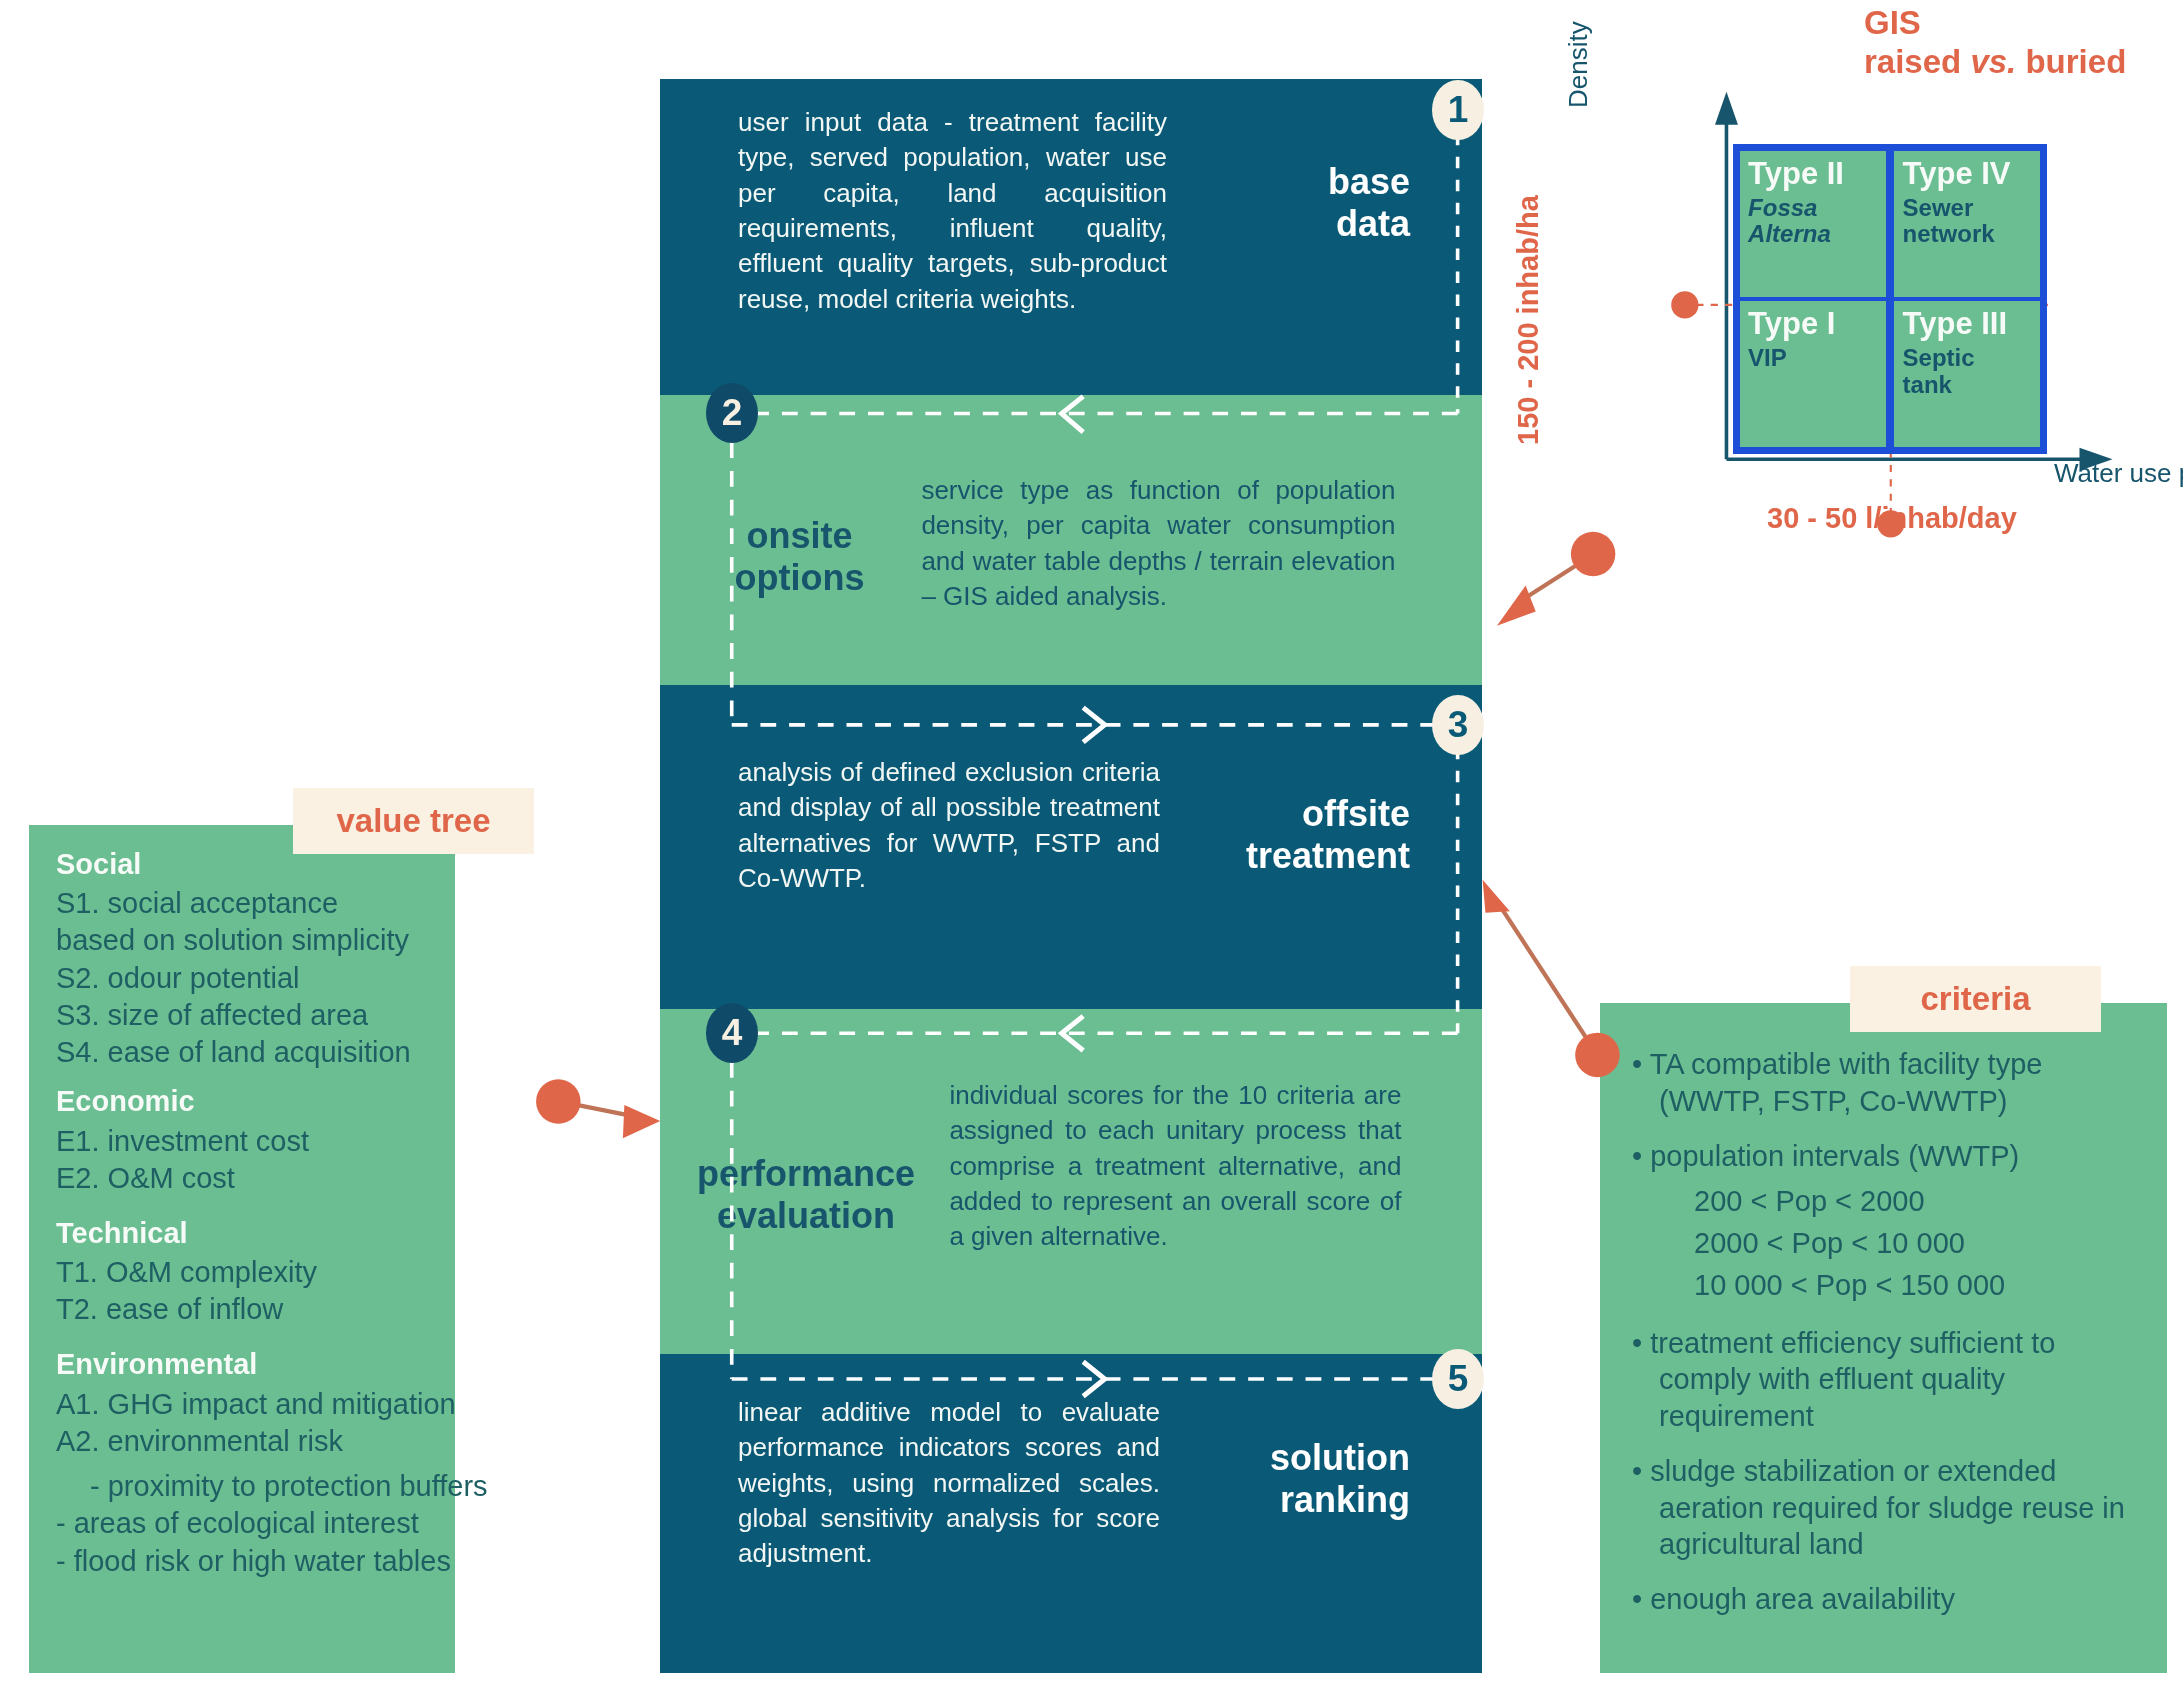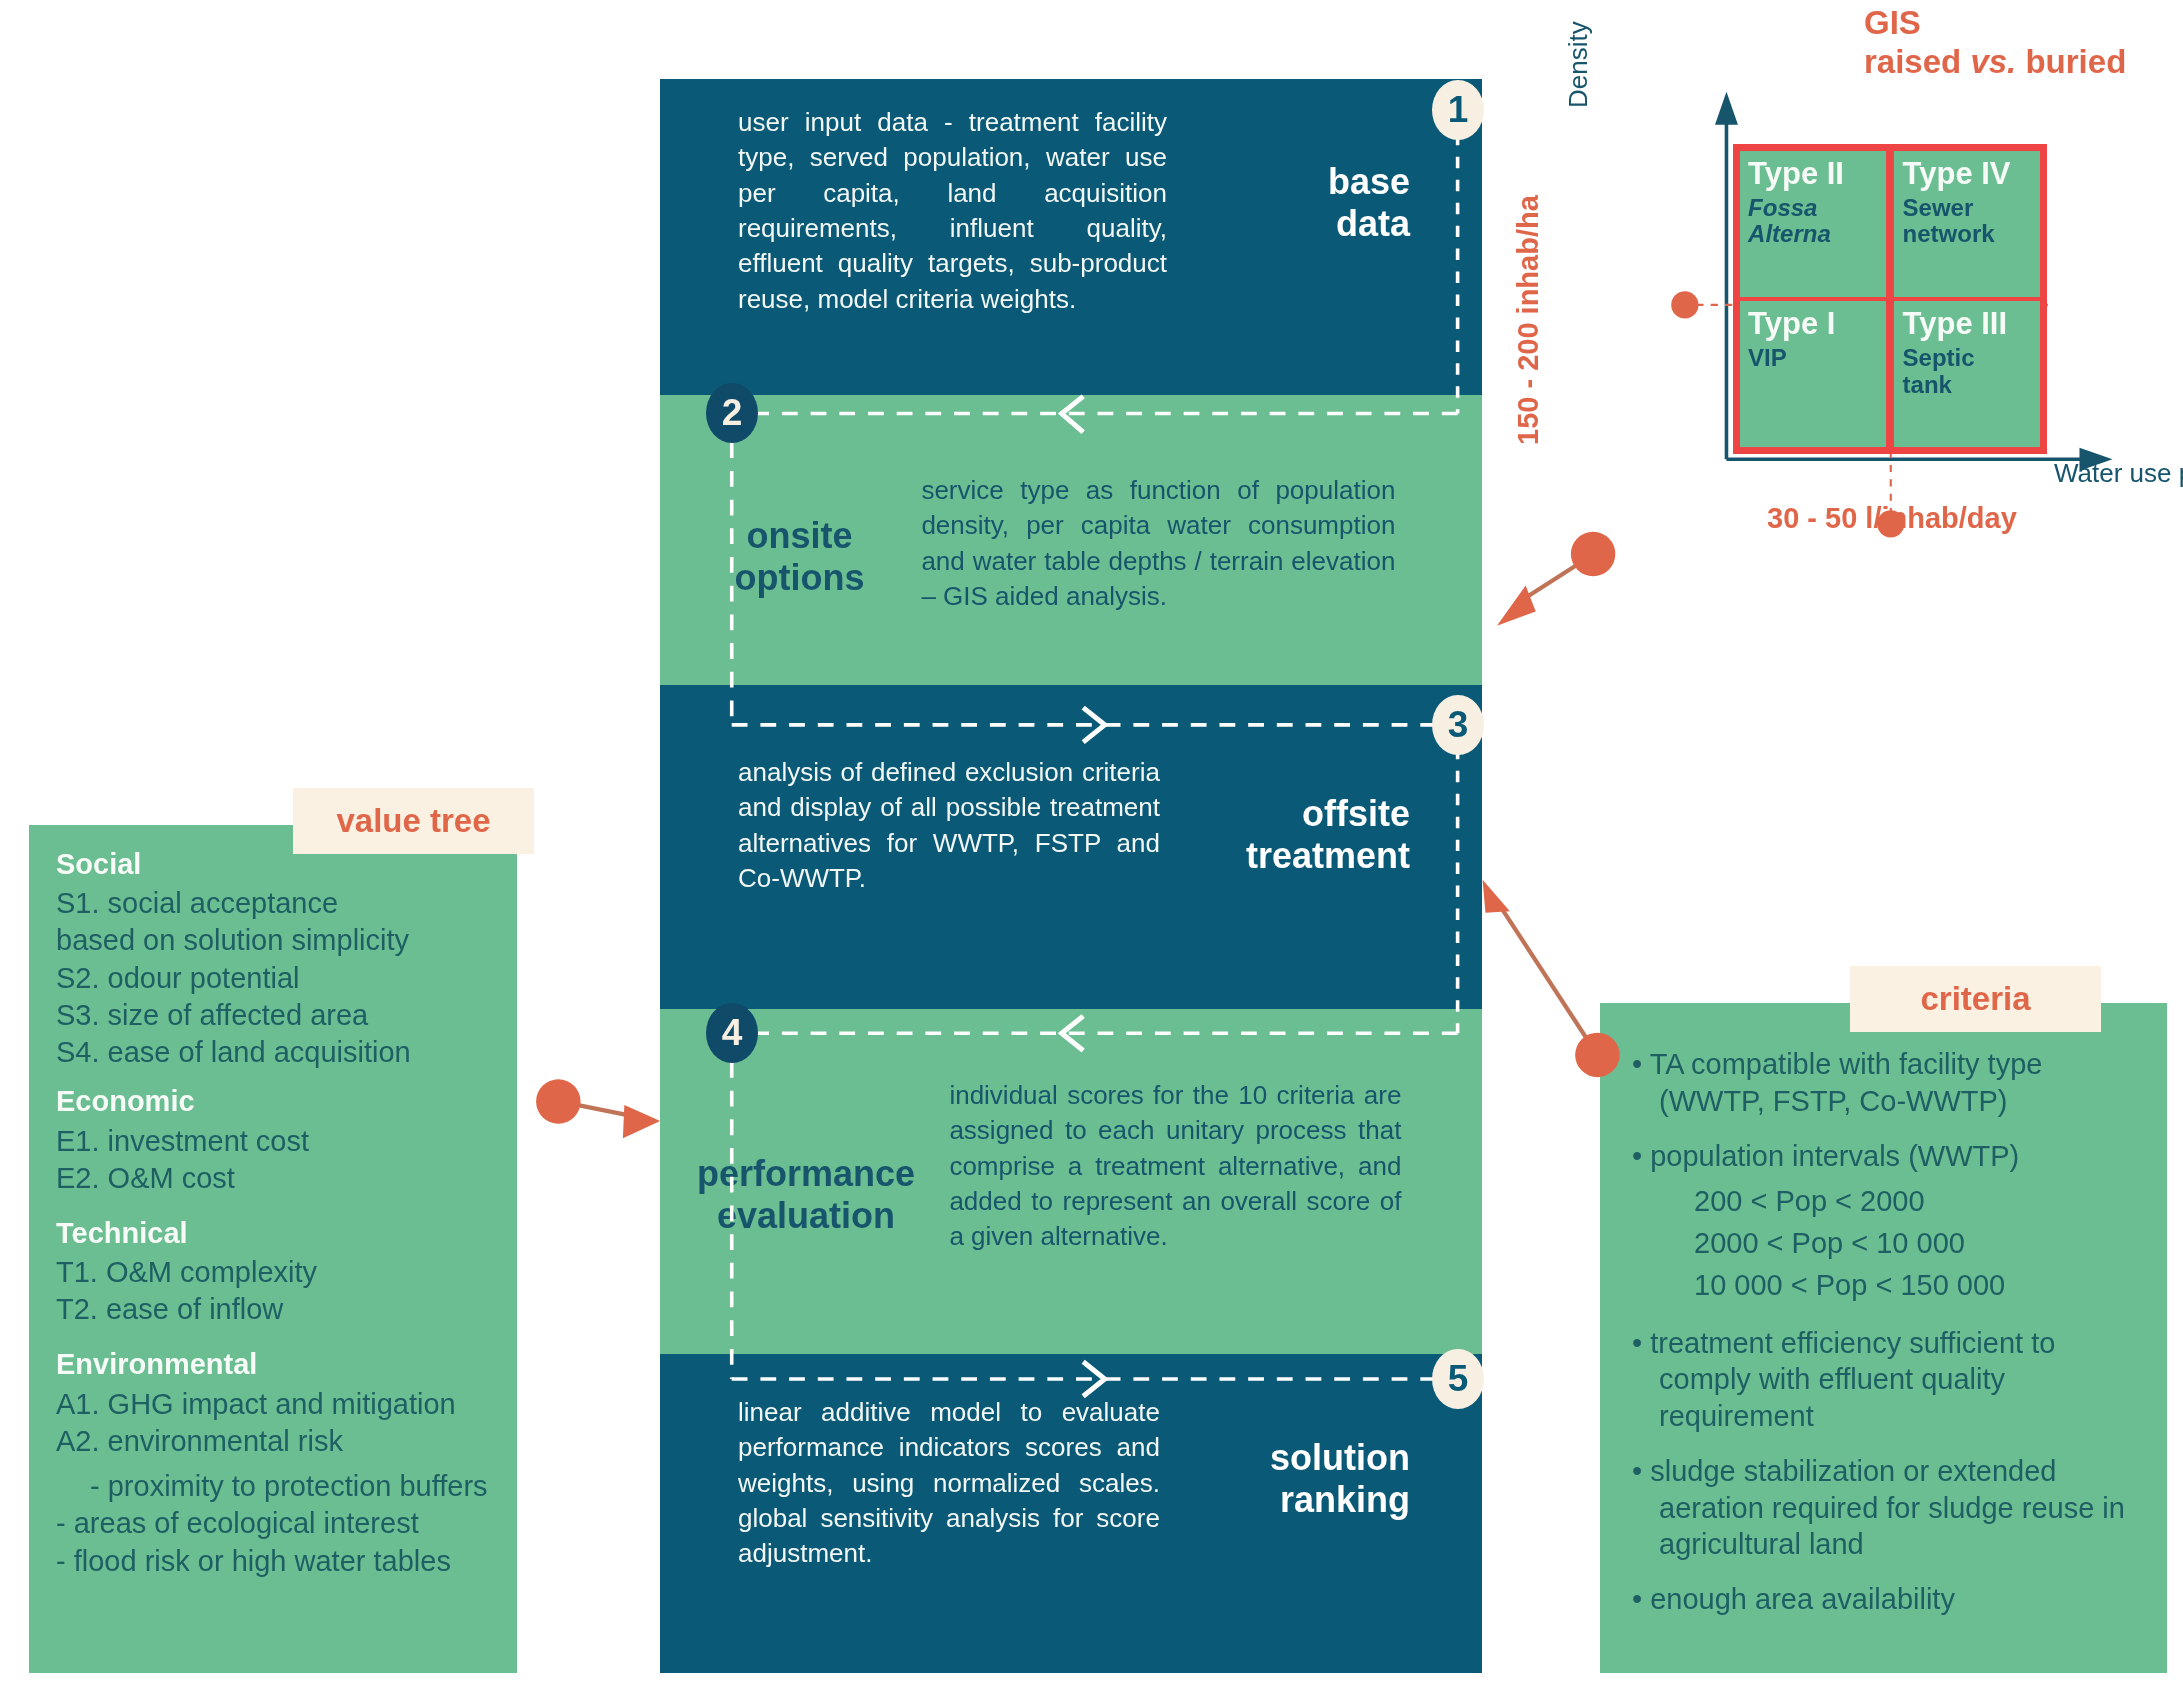--- a/index.html
+++ b/index.html
@@ -47,21 +47,21 @@
   .crit{color:#1d5f63;font-size:29px;line-height:1.26;margin:0 0 18.7px 0;
         padding-left:27px;text-indent:-27px;}
   .crit-sub{color:#1d5f63;font-size:29px;line-height:1.45;margin:0 0 0 62px;}
 
   
   #gis-block{left:1600px;top:0px;width:583px;height:574px;}
   #gis-title{position:absolute;left:264px;top:4.3px;width:309px;
              font-size:33px;font-weight:bold;color:#e0664a;line-height:1.18;}
   #gis-title .it{font-style:italic;}
   #quad-frame{position:absolute;left:133px;top:144px;width:314px;height:310px;
-              background:#ef4444;padding:6.5px;box-sizing:border-box;}
+              background:#1d4ed8;padding:6.5px;box-sizing:border-box;}
   .quad{position:absolute;background:#6bbd92;width:146px;height:146px;
         box-sizing:border-box;padding:7.2px 8.6px;}
   .q-label{font-size:31px;font-weight:bold;color:#f7fbf7;line-height:1.05;
            margin:0 0 4.3px 0;}
   .q-sub{font-size:24px;font-weight:bold;color:#16556b;line-height:1.12;margin:0;}
   .q-sub.ital{font-style:italic;}
   #y-axis-name{position:absolute;left:-37px;top:108px;
                transform:rotate(-90deg);transform-origin:left top;
                font-size:26px;color:#16556b;white-space:nowrap;}
   #x-axis-name{position:absolute;left:454px;top:458px;font-size:26px;
@@ -147,21 +147,21 @@
     <polyline points="590,1788 620,1812 590,1836" stroke="#ffffff" stroke-width="7" fill="none"></polyline>
   </svg>
 
   <div class="badge light" style="left:772px;top:1.4px;">1</div>
   <div class="badge darkb" style="left:46px;top:304px;">2</div>
   <div class="badge light" style="left:772px;top:616px;">3</div>
   <div class="badge darkb" style="left:46px;top:924px;">4</div>
   <div class="badge light" style="left:772px;top:1270px;">5</div>
 </div>
 
-<div class="panel" id="value-tree-panel" style="left:29px;top:825px;width:488px;height:848px;">
+<div class="panel" id="value-tree-panel" style="left:29px;top:825px;width:426px;height:848px;">
   <div style="position:absolute;left:27px;top:23px;width:488px;">
     <p class="cat">Social</p>
     <p class="leaf">S1. social acceptance</p>
     <p class="leaf">based on solution simplicity</p>
     <p class="leaf">S2. odour potential</p>
     <p class="leaf">S3. size of affected area</p>
     <p class="leaf">S4. ease of land acquisition</p>
 
     <p class="cat" style="margin-top:14.4px;">Economic</p>
     <p class="leaf">E1. investment cost</p>

